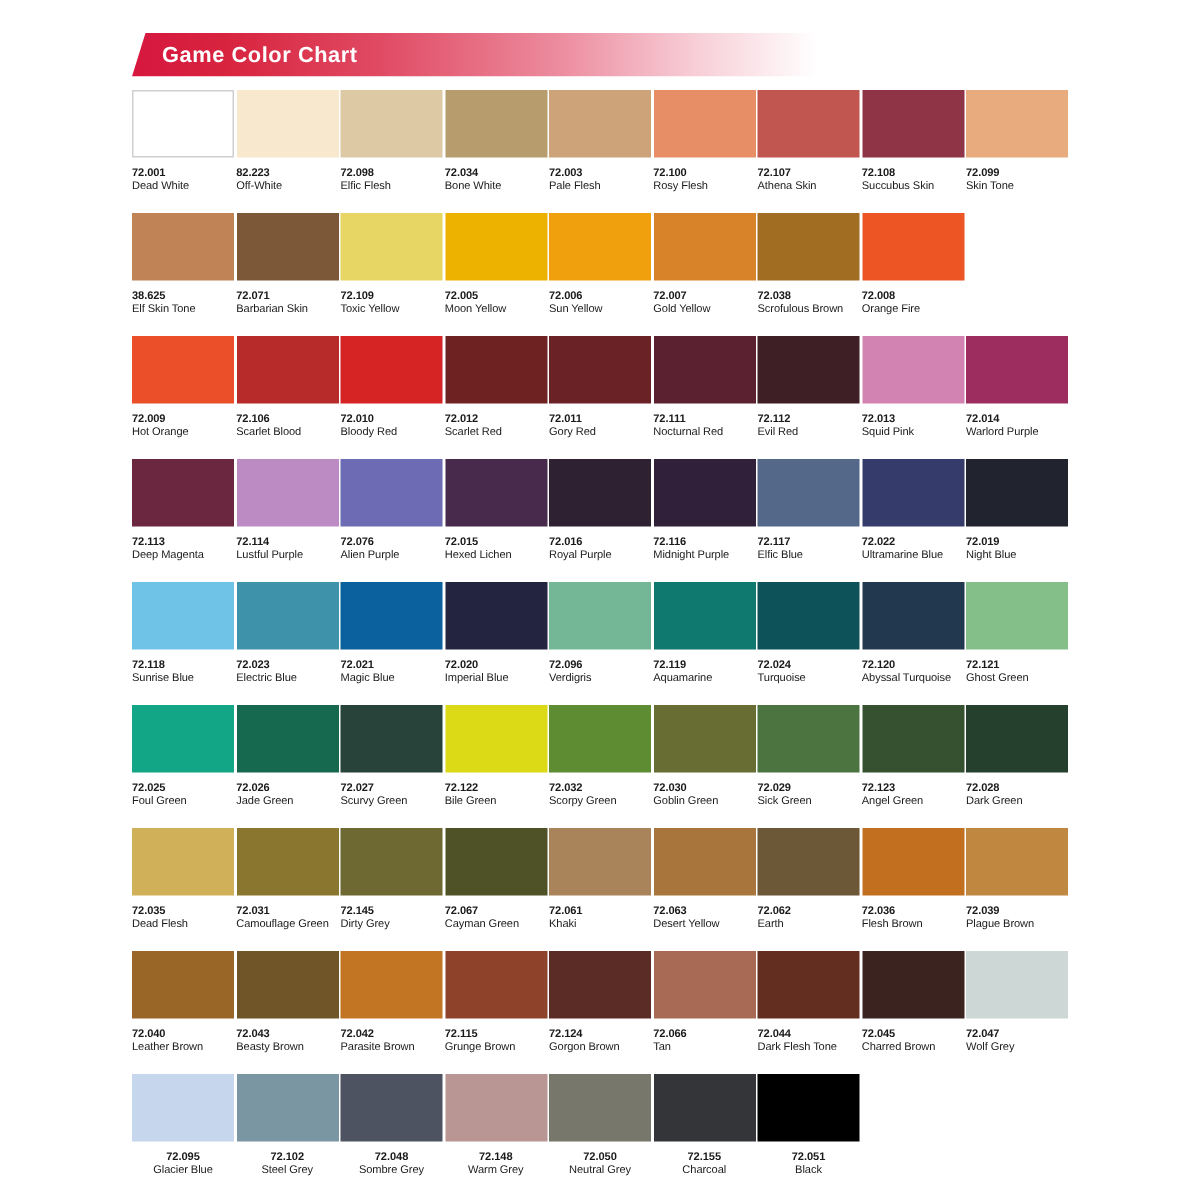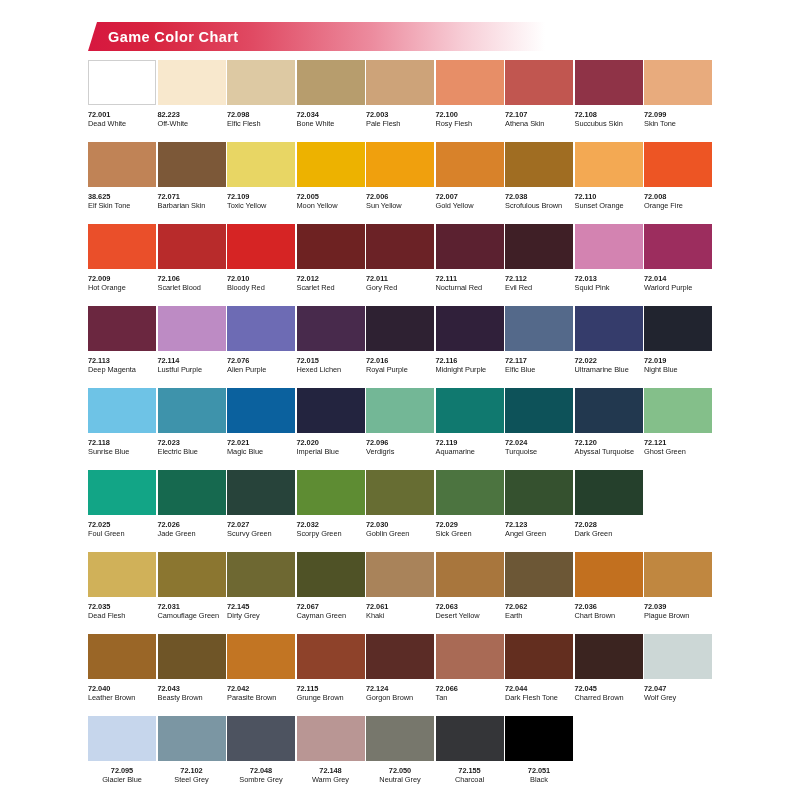--- a/index.html
+++ b/index.html
@@ -203,25 +203,20 @@
           <div class="swatch" style="background: rgb(216, 130, 42);"></div>
           <div class="code">72.007</div>
           <div class="cname">Gold Yellow</div>
         </div>
         <div class="cell">
           <div class="swatch" style="background: rgb(160, 109, 34);"></div>
           <div class="code">72.038</div>
           <div class="cname">Scrofulous Brown</div>
         </div>
         <div class="cell">
-          <div class="swatch" style="background: rgb(243, 169, 83);"></div>
-          <div class="code">72.110</div>
-          <div class="cname">Sunset Orange</div>
-        </div>
-        <div class="cell">
           <div class="swatch" style="background: rgb(237, 85, 36);"></div>
           <div class="code">72.008</div>
           <div class="cname">Orange Fire</div>
         </div>
       </div>
       <div class="row">
         <div class="cell">
           <div class="swatch" style="background: rgb(234, 79, 42);"></div>
           <div class="code">72.009</div>
           <div class="cname">Hot Orange</div>
@@ -371,20 +366,25 @@
           <div class="swatch" style="background: rgb(22, 105, 79);"></div>
           <div class="code">72.026</div>
           <div class="cname">Jade Green</div>
         </div>
         <div class="cell">
           <div class="swatch" style="background: rgb(39, 67, 58);"></div>
           <div class="code">72.027</div>
           <div class="cname">Scurvy Green</div>
         </div>
         <div class="cell">
+          <div class="swatch" style="background: rgb(220, 217, 23);"></div>
+          <div class="code">72.122</div>
+          <div class="cname">Bile Green</div>
+        </div>
+        <div class="cell">
           <div class="swatch" style="background: rgb(94, 140, 51);"></div>
           <div class="code">72.032</div>
           <div class="cname">Scorpy Green</div>
         </div>
         <div class="cell">
           <div class="swatch" style="background: rgb(103, 109, 51);"></div>
           <div class="code">72.030</div>
           <div class="cname">Goblin Green</div>
         </div>
         <div class="cell">
@@ -435,21 +435,21 @@
           <div class="cname">Desert Yellow</div>
         </div>
         <div class="cell">
           <div class="swatch" style="background: rgb(108, 87, 54);"></div>
           <div class="code">72.062</div>
           <div class="cname">Earth</div>
         </div>
         <div class="cell">
           <div class="swatch" style="background: rgb(194, 112, 31);"></div>
           <div class="code">72.036</div>
-          <div class="cname">Chart Brown</div>
+          <div class="cname">Flesh Brown</div>
         </div>
         <div class="cell">
           <div class="swatch" style="background: rgb(192, 135, 64);"></div>
           <div class="code">72.039</div>
           <div class="cname">Plague Brown</div>
         </div>
       </div>
       <div class="row">
         <div class="cell">
           <div class="swatch" style="background: rgb(154, 102, 39);"></div>

